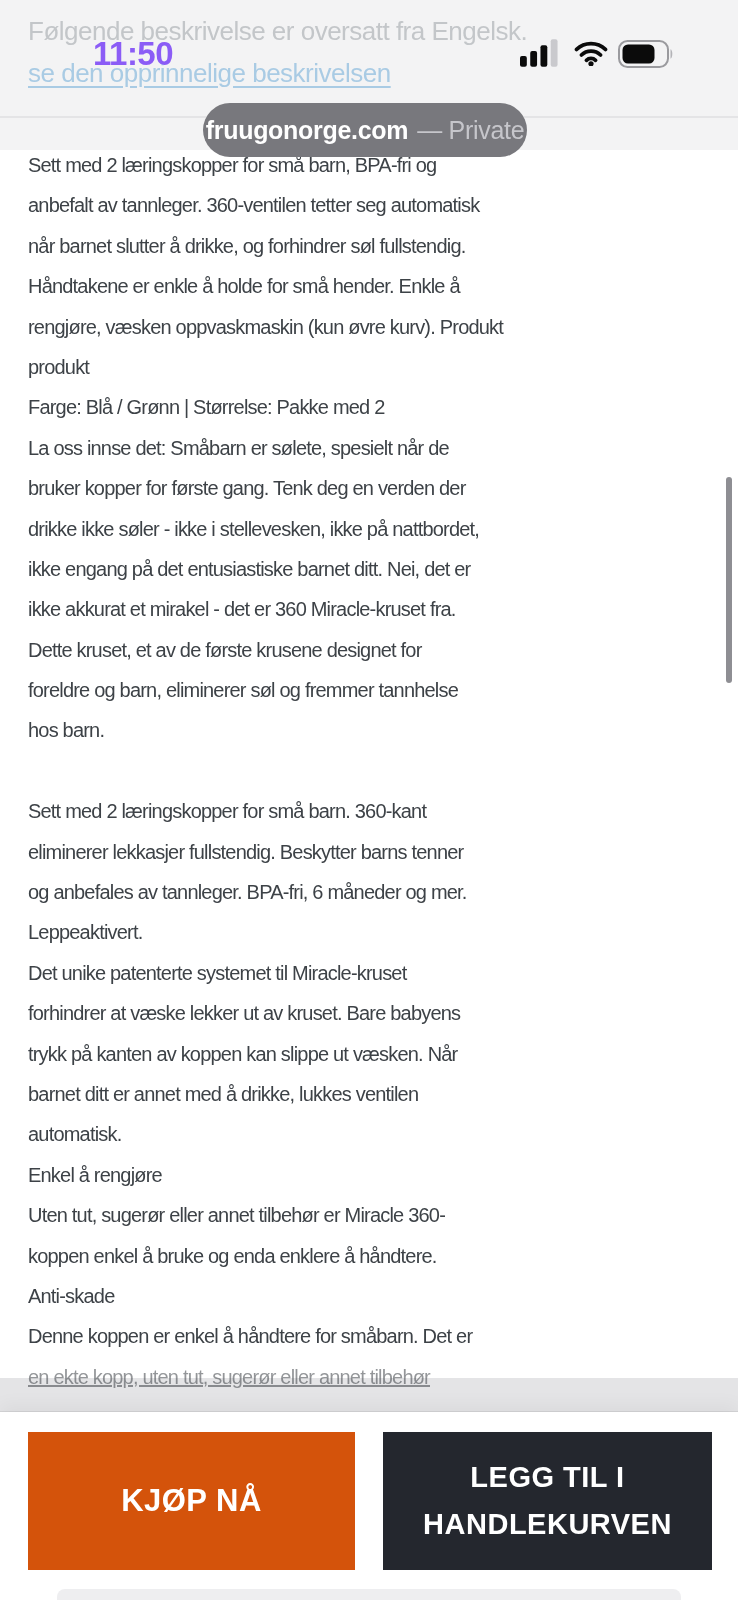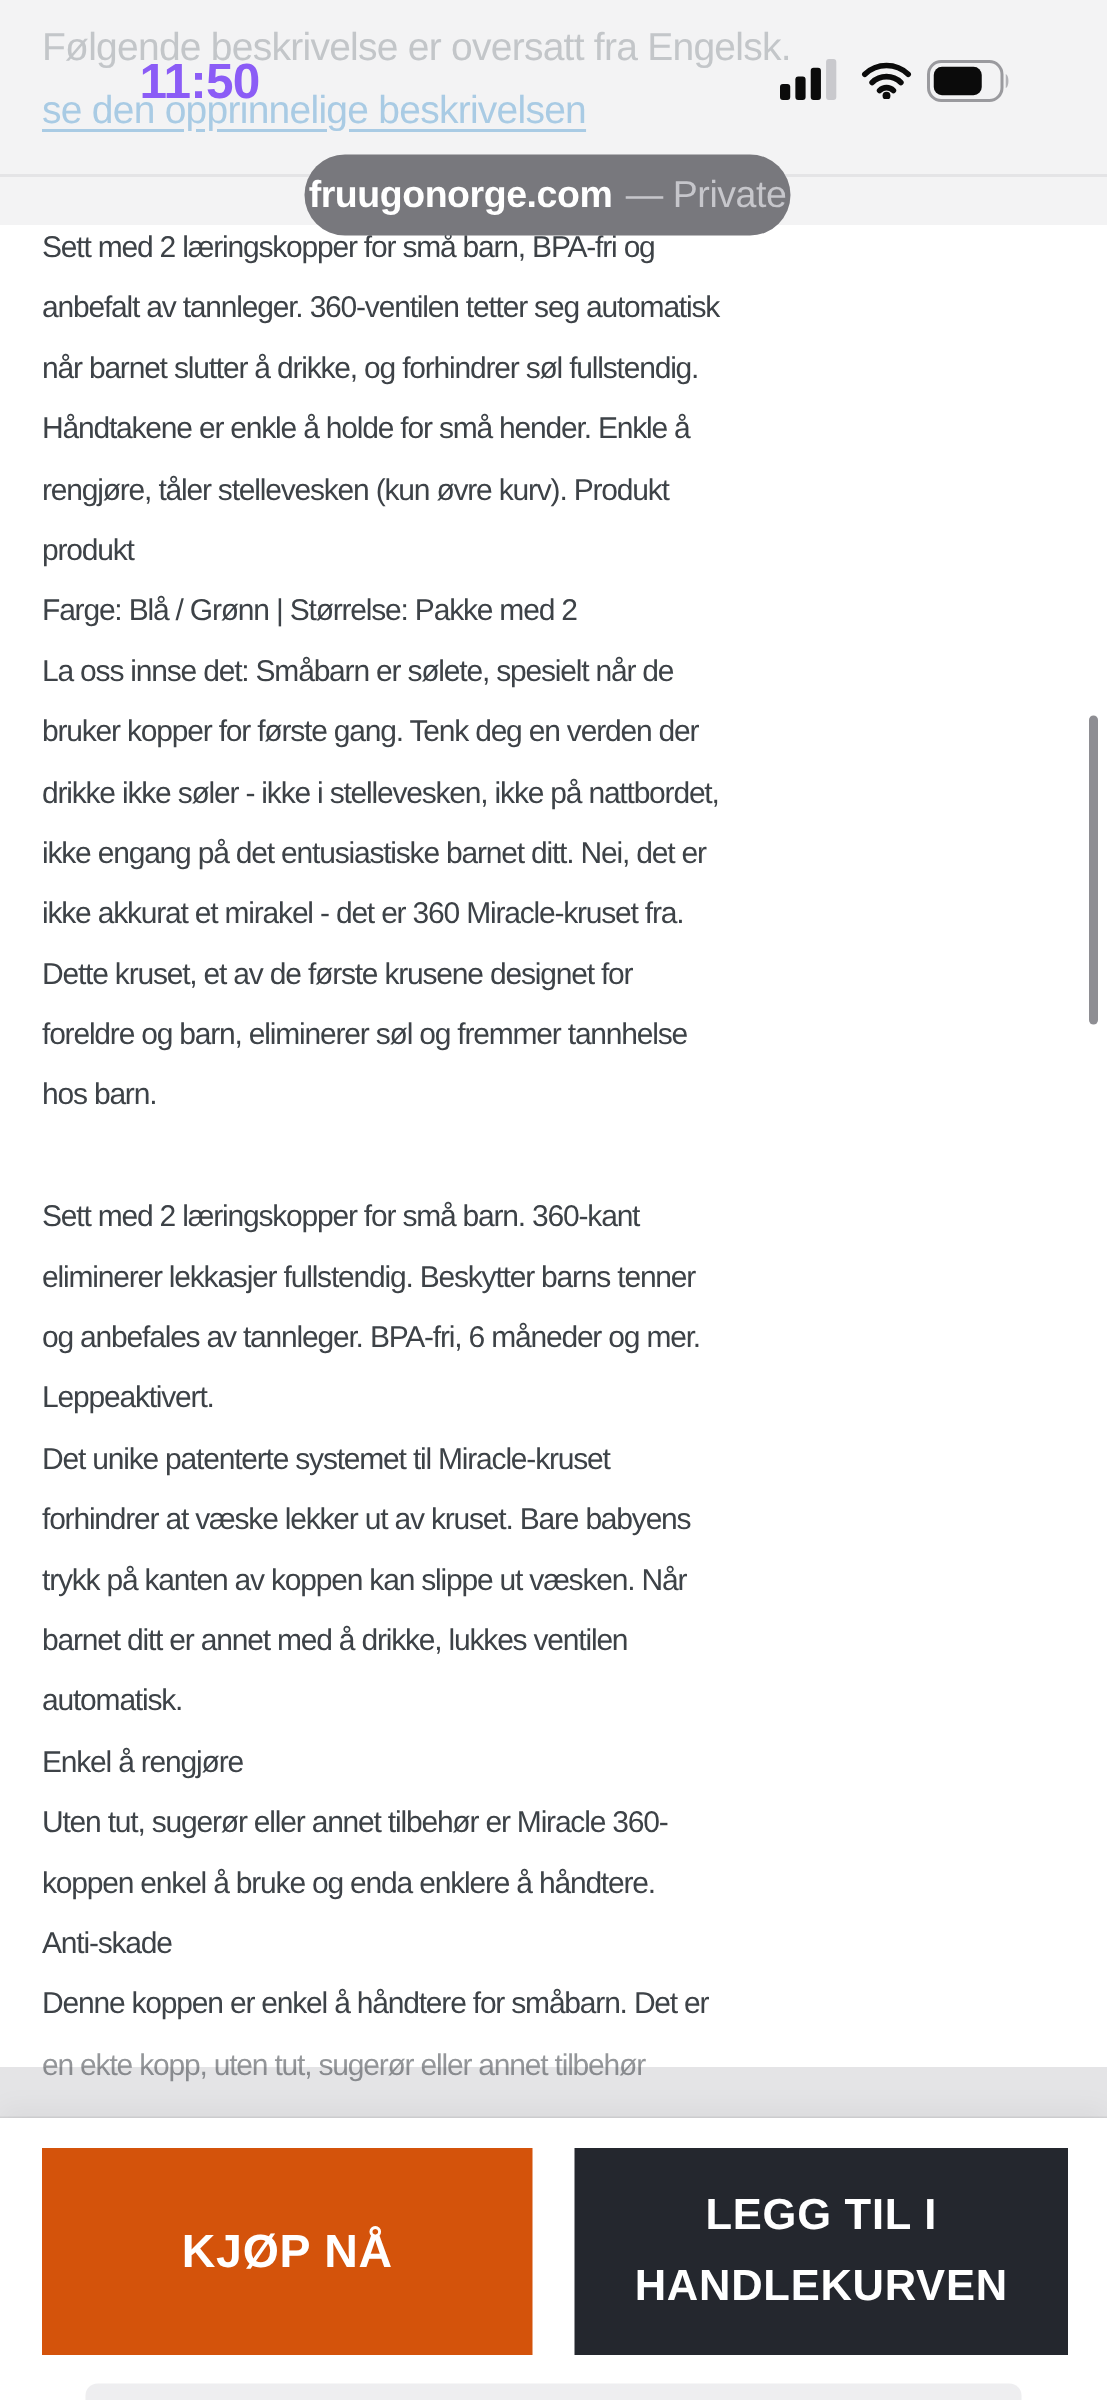--- a/index.html
+++ b/index.html
@@ -19,21 +19,21 @@
   html,body{width:738px;height:1600px;overflow:hidden;background:#fff;}
   body{font-family:"Liberation Sans",sans-serif;}
   .screen{position:relative;width:738px;height:1600px;background:#fff;overflow:hidden;}
 
   
   .content{
     position:absolute;left:28px;top:145px;width:700px;z-index:2;
     font-size:20px;letter-spacing:-0.8px;color:var(--body-text);
   }
   .tline{height:40.4px;line-height:40.4px;white-space:nowrap;}
-  .tline.faded{opacity:0.55;}
+  .tline.faded{opacity:0.55;text-decoration:underline;}
 
   
   .dim-band{position:absolute;left:0;top:1378px;width:738px;height:34px;background:var(--dim-band);z-index:1;}
 
   
   .scrollbar{position:absolute;left:726px;top:477px;width:6px;height:206px;border-radius:3px;background:var(--scrollbar);z-index:6;}
 
   
   .top-band{position:absolute;left:0;top:0;width:738px;height:150px;background:var(--top-band-bg);z-index:5;}
   .notice-line{position:absolute;left:28px;top:16px;font-size:26px;letter-spacing:-0.5px;color:var(--notice-faded);white-space:nowrap;}
@@ -69,21 +69,21 @@
 <body>
 
 <div class="screen">
 
   <div class="content">
 
   <div class="tline">Sett med 2 læringskopper for små barn, BPA-fri og</div>
       <div class="tline">anbefalt av tannleger. 360-ventilen tetter seg automatisk</div>
       <div class="tline">når barnet slutter å drikke, og forhindrer søl fullstendig.</div>
       <div class="tline">Håndtakene er enkle å holde for små hender. Enkle å</div>
-      <div class="tline">rengjøre, tåler stellevesken (kun øvre kurv). Produkt</div>
+      <div class="tline">rengjøre, væsken oppvaskmaskin (kun øvre kurv). Produkt</div>
       <div class="tline">produkt</div>
       <div class="tline">Farge: Blå / Grønn | Størrelse: Pakke med 2</div>
       <div class="tline">La oss innse det: Småbarn er sølete, spesielt når de</div>
       <div class="tline">bruker kopper for første gang. Tenk deg en verden der</div>
       <div class="tline">drikke ikke søler - ikke i stellevesken, ikke på nattbordet,</div>
       <div class="tline">ikke engang på det entusiastiske barnet ditt. Nei, det er</div>
       <div class="tline">ikke akkurat et mirakel - det er 360 Miracle-kruset fra.</div>
       <div class="tline">Dette kruset, et av de første krusene designet for</div>
       <div class="tline">foreldre og barn, eliminerer søl og fremmer tannhelse</div>
       <div class="tline">hos barn.</div>

